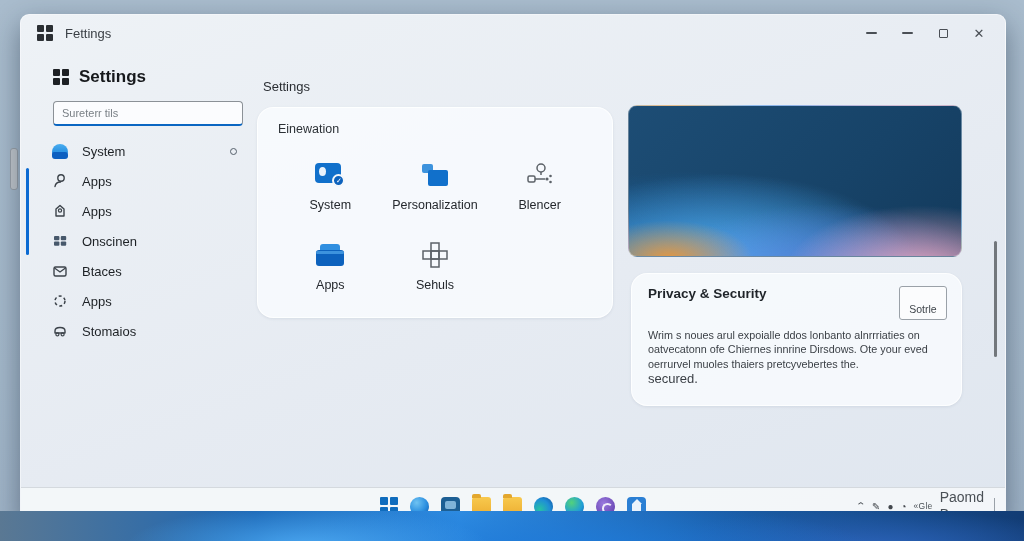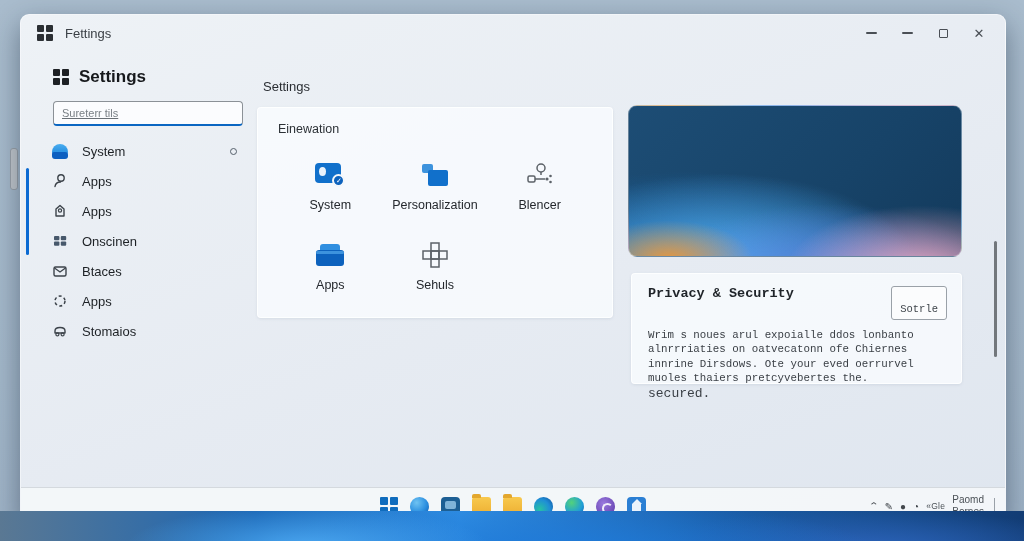--- a/index.html
+++ b/index.html
@@ -44,21 +44,21 @@
   .ctl + .ctl { margin-left:0; }
   .ctl.m1 { margin-right:0; }
 
   
   .sidebar { position:absolute; left:14px; top:52px; width:216px; }
   .sb-head { display:flex; align-items:center; gap:10px; padding-left:18px; }
   .sb-head .win-logo i { background:#1d2024; }
   .sb-title { font-size:17px; font-weight:bold; color:#17191c; }
   .searchbox { margin:14px 4px 0 18px; width:190px; height:25px; background:#fbfcfe;
                border:1px solid #8b9197; border-bottom:2px solid #0a66c2; border-radius:4px;
-               font-size:11px; color:#6a7076; padding:0 8px; outline:none;text-decoration:underline; }
+               font-size:11px; color:#6a7076; padding:0 8px; outline:none; }
   .searchbox::placeholder { color:#7a8086; }
   .sb-list { margin-top:10px; position:relative; }
   .accent-bar { position:absolute; left:-9px; top:32px; width:3px; height:87px; background:#0b6ad2; border-radius:2px; }
   .srow { display:flex; align-items:center; height:30px; padding-left:16px; cursor:default; border-radius:4px; }
   .sic { width:18px; height:18px; display:flex; align-items:center; justify-content:center; flex:none; }
   .slb { margin-left:13px; font-size:13px; color:#1d2125; }
   .ring { margin-left:auto; margin-right:14px; width:7px; height:7px; border:1.4px solid #55606b; border-radius:50%; }
 
   
   .ic-system { position:relative; width:16px; height:15px; }
@@ -67,21 +67,21 @@
   .ic-system .base { position:absolute; left:0; bottom:0; width:16px; height:7px; border-radius:2px 3px 3px 3px;
                      background:#0d5fc0; }
   .ic-home { position:relative; width:16px; height:14px; }
   .ic-home .roof { position:absolute; left:1px; top:0; width:14px; height:8px; border-radius:7px 7px 0 0; background:#2f8fe0; }
   .ic-home .body { position:absolute; left:1px; bottom:0; width:14px; height:7px; background:#0d5fc0; border-radius:0 0 2px 2px; }
   .ic-home .door { position:absolute; left:6.5px; bottom:0; width:3px; height:5px; background:#e8eef4; }
 
   
   .main-head { position:absolute; left:242px; top:64px; font-size:13px; color:#2a2e33; }
   .card { background:rgba(250,252,255,.78); border:1px solid rgba(255,255,255,.8);
-          border-radius:4px; box-shadow:0 1px 3px rgba(60,80,110,.10); }
+          border-radius:16px; box-shadow:0 1px 3px rgba(60,80,110,.10); }
   .tiles-card { position:absolute; left:236px; top:92px; width:356px; height:211px; padding:14px 20px 0 20px; }
   .tiles-title { font-size:12.5px; color:#2c3136; }
   .tiles-grid { margin-top:10px; display:grid; grid-template-columns:1fr 1fr 1fr; row-gap:14px; }
   .tile { display:flex; flex-direction:column; align-items:center; padding-top:12px; cursor:default; }
   .tile-ic { height:34px; display:flex; align-items:center; justify-content:center; }
   .tile-lb { margin-top:6px; font-size:12.5px; color:#24282d; }
 
   
   .t-system { position:relative; width:30px; height:24px; }
   .t-system .scr { position:absolute; left:0; top:0; width:26px; height:20px; background:#1170cb; border-radius:4px; }
@@ -100,21 +100,21 @@
   
   .hero { position:absolute; left:607px; top:90px; width:334px; height:152px; border-radius:9px;
           border:1px solid rgba(255,255,255,.35);
           background:
             radial-gradient(ellipse 120px 55px at 12% 102%, #e6973f 0%, rgba(230,151,63,0) 70%),
             radial-gradient(ellipse 190px 95px at 88% 112%, #f2abc4 0%, rgba(242,171,196,0) 72%),
             radial-gradient(ellipse 240px 110px at 60% 118%, #5c82dd 0%, rgba(92,130,221,0) 72%),
             radial-gradient(ellipse 280px 135px at 28% 108%, #57b0f2 0%, rgba(87,176,242,0) 70%),
             radial-gradient(ellipse 360px 190px at 18% 135%, #1f86dd 0%, rgba(31,134,221,0) 72%),
             linear-gradient(135deg,#1d4d75 0%,#174368 60%,#133a5c 100%); }
-  .privacy-card { position:absolute; left:610px; top:258px; width:331px; height:111px; padding:12px 14px 0 16px;font-family:Liberation Mono, monospace; }
+  .privacy-card { position:absolute; left:610px; top:258px; width:331px; height:133px; padding:12px 14px 0 16px; }
   .pc-head { display:flex; align-items:flex-start; }
   .pc-title { font-size:13.5px; font-weight:bold; color:#1f2429; }
   .pc-btn { margin-left:auto; min-width:48px; height:19px; background:#fbfcfd; border:1px solid #9aa1a8;
             border-radius:3px; font-size:10.5px; color:#3f454b; padding:16px 8px; font-family:inherit; }
   .pc-body { margin-top:8px; font-size:10.8px; line-height:1.34; color:#3a3f45; }
   .pc-body2 { font-size:13px; color:#3a3f45; }
   .scroll-thumb { position:absolute; left:973px; top:226px; width:3px; height:116px; background:#72777c; border-radius:2px; }
 
   
   .taskbar { position:absolute; left:0; right:0; bottom:0; height:37px;
@@ -136,21 +136,21 @@
   .tbi.purple { background:radial-gradient(circle at 40% 35%, #9a7ade 0%, #6e4bb8 70%); position:relative; }
   .tbi.purple:after { content:""; position:absolute; left:6px; top:6px; width:7px; height:7px; border:2px solid #f0ecfa; border-radius:50%; border-right-color:transparent; }
   .tbi.store { background:#2a7fd4; border-radius:4px; position:relative; }
   .tbi.store:after { content:""; position:absolute; left:5px; top:7px; width:9px; height:7px; background:#eaf2fb; }
   .tbi.store:before { content:""; position:absolute; left:4.5px; top:2px; width:0; height:0; border-left:5px solid transparent; border-right:5px solid transparent; border-bottom:5px solid #eaf2fb; z-index:1; }
 
   .tb-tray { margin-left:auto; display:flex; align-items:center; gap:7px; padding-right:10px; height:100%; }
   .tray-ic { font-size:10px; color:#42474d; }
   .tray-chev { font-size:9px; transform:scaleX(1.4); }
   .tray-lang { font-size:8.5px; color:#4a5056; letter-spacing:.3px; }
-  .tray-clock { text-align:right; font-size:10px; line-height:1.25; color:#4a5056; }
+  .tray-clock { text-align:right; font-size:14px; line-height:1.25; color:#4a5056; }
   .tray-sep { width:1px; height:16px; background:#9aa1a8; margin-left:3px; }
 </style>
 </head>
 <body>
 
 <div class="edge-tab"></div>
 
 <div class="window">
 
   <div class="titlebar">

